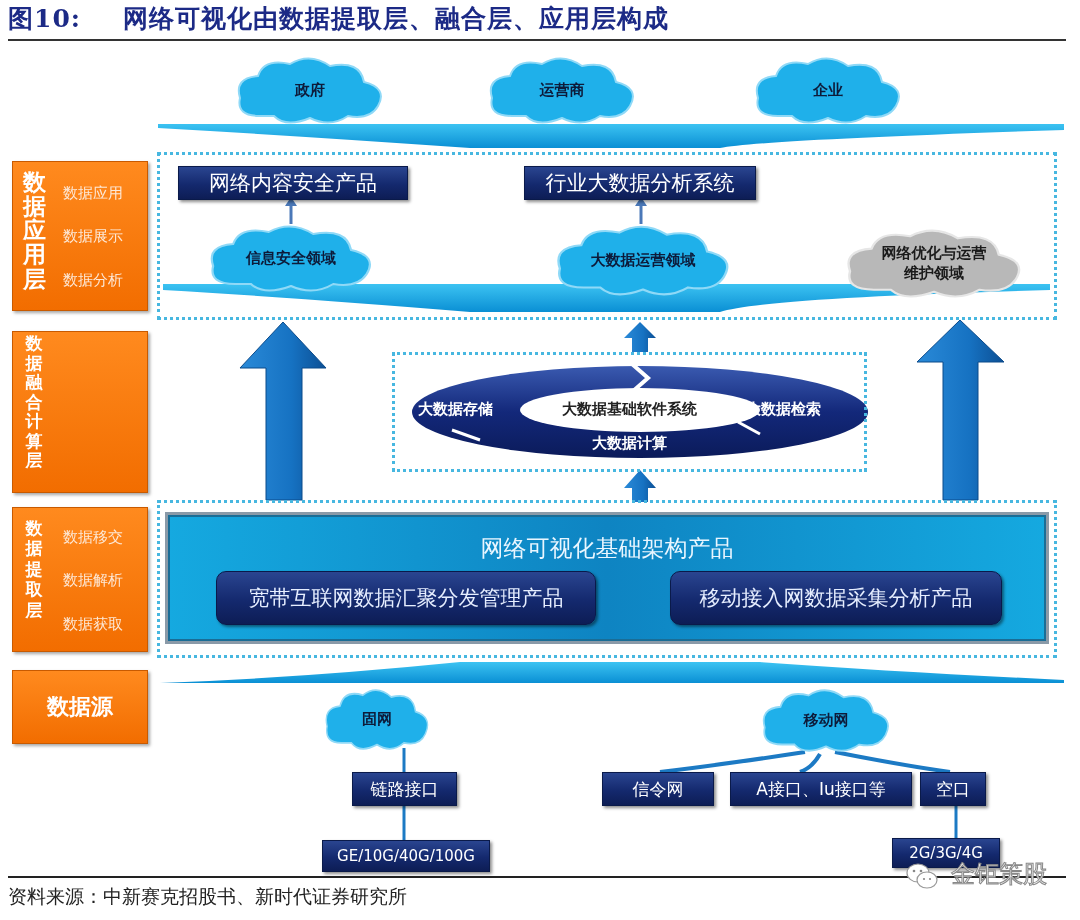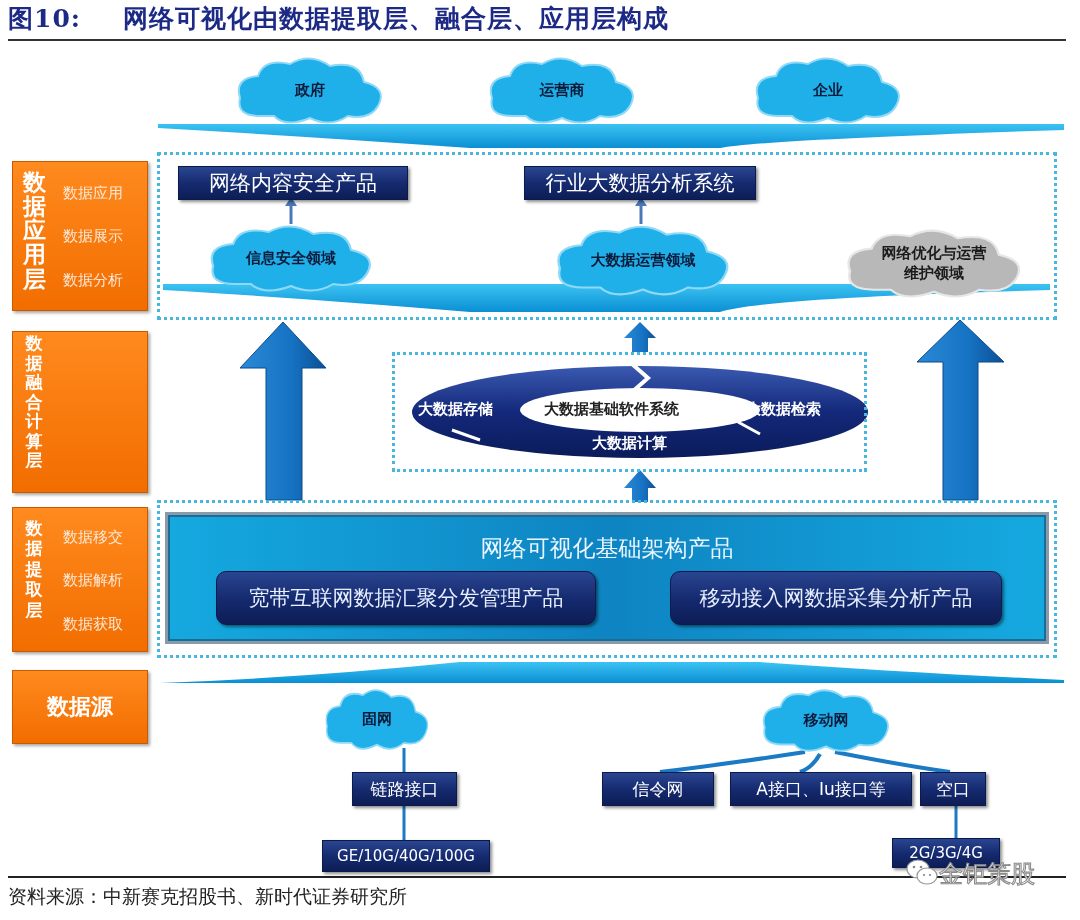--- a/index.html
+++ b/index.html
@@ -7,21 +7,21 @@
   .abs { position: absolute; }
 
   
   #fig-title { left: 8px; top: 2px; height: 36px; font-family: "DejaVu Serif", serif; font-weight: bold; font-size: 25px; color: #1c2a86; white-space: nowrap; letter-spacing: 1px; }
   #fig-title .num { margin-right: 42px; }
   #title-rule { left: 8px; top: 39px; width: 1058px; height: 2px; background: #333; }
 
   
   #footer-rule { left: 8px; top: 876px; width: 1058px; height: 2px; background: #222; }
   #source-note { left: 8px; top: 884px; font-family: Liberation Serif, serif; font-size: 19px; color: #222; white-space: nowrap; }
-  #watermark { left: 905px; top: 858px; font-size: 24px; color: #f4f4f4; -webkit-text-stroke: 1px #888; white-space: nowrap; display:flex; align-items:flex-start; gap:0; }
+  #watermark { left: 905px; top: 858px; font-size: 24px; color: #f4f4f4; -webkit-text-stroke: 1px #888; white-space: nowrap; display:flex; align-items:flex-end; gap:12px; }
   #watermark .wx { width: 34px; height: 28px; position: relative; }
 
   
   .side { background: linear-gradient(180deg, #ff8a1e 0%, #f26d00 100%); border: 1px solid #c85a00; box-shadow: 2px 2px 3px rgba(0,0,0,0.35); color: #fff; }
   .side .vert { position: absolute; left: 10px; font-weight: bold; color: #fff; line-height: 1.05; text-align: center; width: 22px; }
   .side .subs { position: absolute; left: 50px; display: flex; flex-direction: column; justify-content: space-around; font-size: 15px; color: #fde8d6; text-align: center; }
   #side-app { left: 12px; top: 161px; width: 136px; height: 150px; }
   #side-app .vert { top: 8px; font-size: 23px; }
   #side-app .subs { top: 10px; height: 130px; }
   #side-fuse { left: 12px; top: 331px; width: 136px; height: 162px; }
@@ -185,21 +185,21 @@
   <svg viewBox="0 0 160 72" preserveAspectRatio="none">
       <path d="M30,62 Q6,62 10,44 Q4,24 28,22 Q34,4 60,10 Q80,-2 100,12 Q130,6 134,28 Q158,34 148,52 Q140,66 118,62 Q100,74 80,64 Q56,74 44,62 Z" fill="#b8b8b8" stroke="#e6e6e6" stroke-width="2"></path>
     </svg>
   <div class="lbl" style="flex-direction:column;color:#1a1a1a;">
     <span>网络优化与运营</span>
     <span>维护领域</span>
   </div>
 </div>
 
 <div class="abs" style="left:418px;top:400px;font-size:15px;color:#fff;font-weight:bold;white-space:nowrap;">大数据存储</div>
-<div class="abs" style="left:544px;top:400px;font-size:15px;color:#222;font-weight:bold;white-space:nowrap;">大数据基础软件系统</div>
+<div class="abs" style="left:562px;top:400px;font-size:15px;color:#222;font-weight:bold;white-space:nowrap;">大数据基础软件系统</div>
 <div class="abs" style="left:746px;top:400px;font-size:15px;color:#fff;font-weight:bold;white-space:nowrap;">大数据检索</div>
 <div class="abs" style="left:592px;top:434px;font-size:15px;color:#fff;font-weight:bold;white-space:nowrap;">大数据计算</div>
 
 <div id="infra" class="abs">
   <div id="infra-title" class="abs">网络可视化基础架构产品</div>
   <div class="abs navy pill" style="left:48px;top:56px;width:380px;height:54px;">宽带互联网数据汇聚分发管理产品</div>
   <div class="abs navy pill" style="left:502px;top:56px;width:332px;height:54px;">移动接入网数据采集分析产品</div>
 </div>
 
 <div class="cloud" style="left:320px;top:686px;width:114px;height:66px;">

